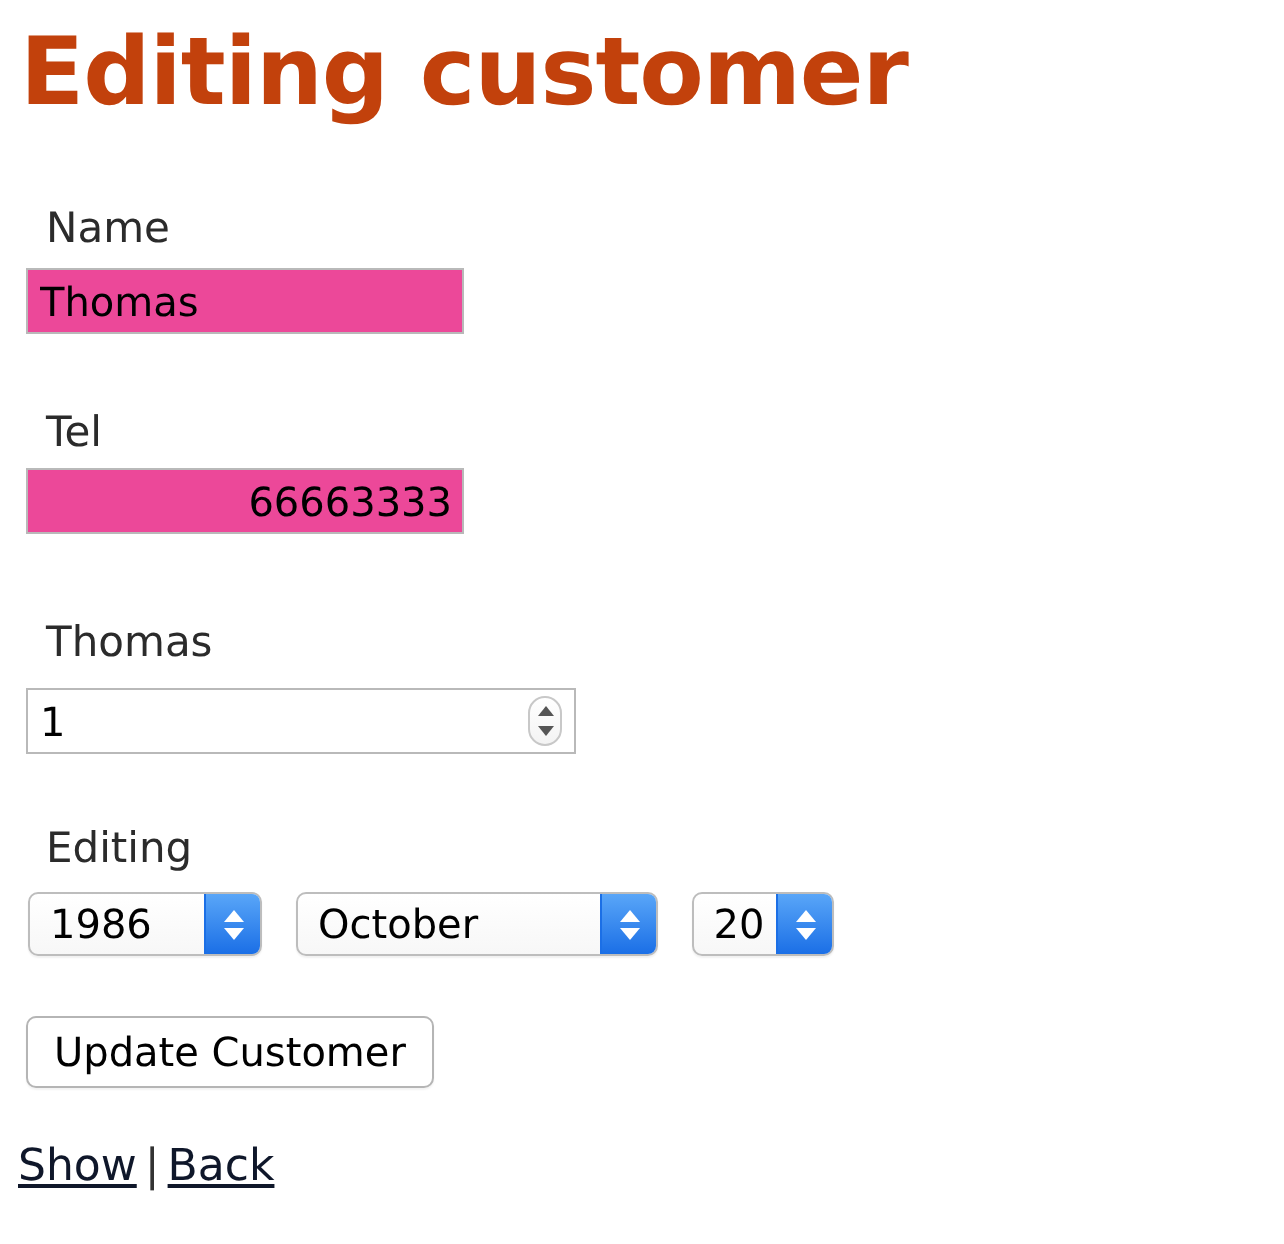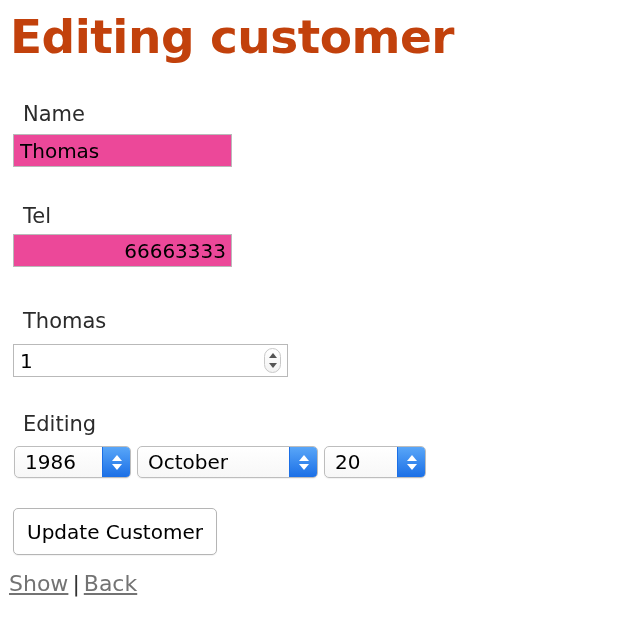--- a/index.html
+++ b/index.html
@@ -113,21 +113,21 @@
   .spinner .chev.down { border-top: 5px solid #555555; }
 
   
   #label-birthday { top: 411px; }
   .select-row {
     position: absolute;
     left: 14px;
     top: 446px;
     display: flex;
     align-items: center;
-    gap: 6px;
+    gap: 17px;
   }
   .sel {
     position: relative;
     height: 32px;
     box-sizing: border-box;
     border: 1px solid #bdbdbd;
     border-radius: 5px;
     background: linear-gradient(#ffffff, #f7f7f7);
     display: flex;
     align-items: center;
@@ -157,48 +157,48 @@
   .sel .sel-btn .c {
     width: 0;
     height: 0;
     border-left: 5px solid transparent;
     border-right: 5px solid transparent;
   }
   .sel .sel-btn .c.up { border-bottom: 6px solid #ffffff; }
   .sel .sel-btn .c.down { border-top: 6px solid #ffffff; }
   #sel-year { width: 117px; }
   #sel-month { width: 181px; }
-  #sel-day { width: 102px; justify-content: center; }
+  #sel-day { width: 71px; justify-content: center; }
 
   .submit-btn {
     position: absolute;
     left: 13px;
     top: 508px;
-    height: 47px;
+    height: 36px;
     padding: 0 13px;
     box-sizing: border-box;
     background: #ffffff;
     border: 1px solid #b5b5b5;
     border-radius: 5px;
     font-family: "DejaVu Sans", "Liberation Sans", sans-serif;
     font-size: 20px;
     color: #000000;
     cursor: pointer;
     box-shadow: 0 1px 1px rgba(0,0,0,0.05);
   }
   .links {
     position: absolute;
     left: 9px;
     top: 570px;
     font-size: 22px;
     line-height: 28px;
     color: #333333;
   }
   .links a {
-    color: #737373;
+    color: #0f172a;
     text-decoration: underline;
   }
   .links .sep {
     color: #333333;
     text-decoration: none;
     padding: 0 4px;
   }
 </style>
 </head>
 <body>

